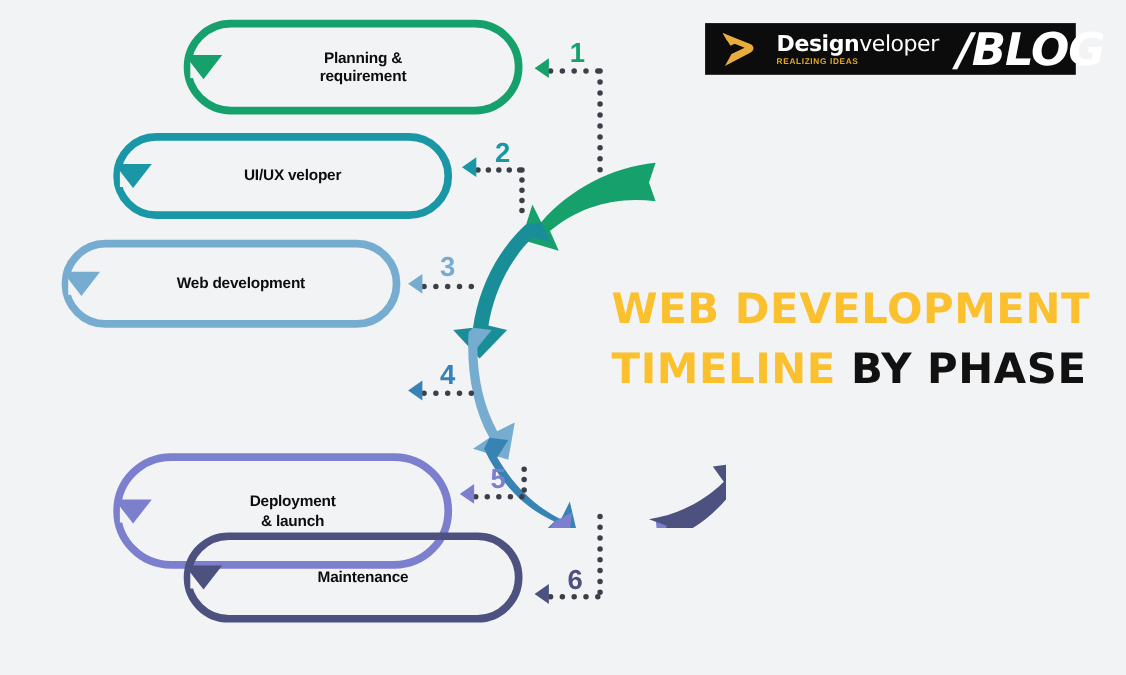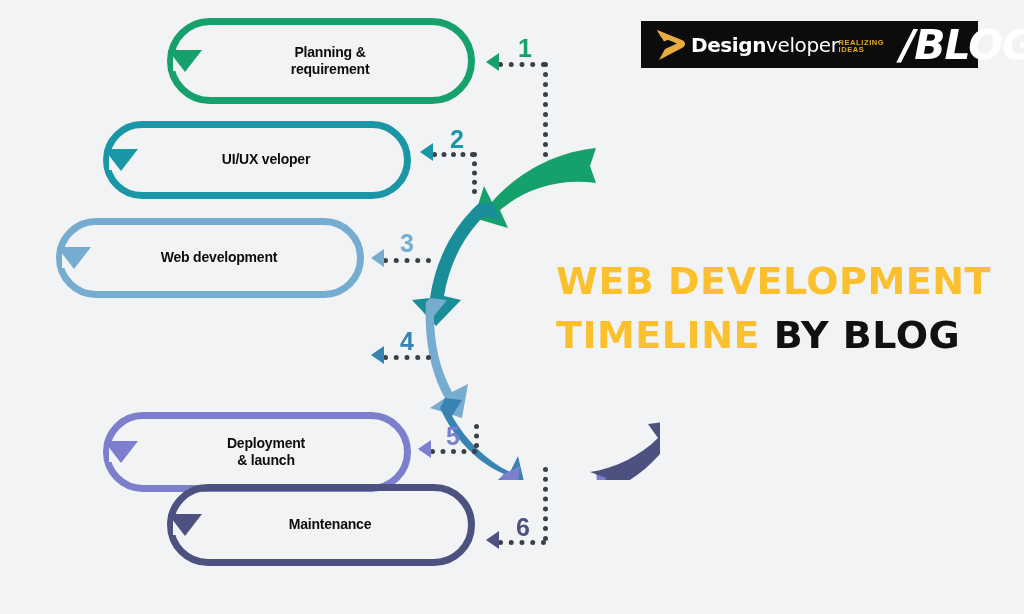--- a/index.html
+++ b/index.html
@@ -115,26 +115,25 @@
     width: 337px;
     height: 47px;
     background: #0c0c0c;
     display: flex;
     align-items: center;
     padding-left: 10px;
     box-sizing: border-box;
   }
   #logo-mark { width: 40px; height: 34px; flex: none; }
   #logo-word {
-    margin-left: 0;
+    margin-left: 15px;
     display: flex;
-    flex-direction: row;
+    flex-direction: column;
     justify-content: center;
     line-height: 1;
-    align-items: center;
   }
   #logo-name {
     font-family: "DejaVu Sans", sans-serif;
     font-size: 20px;
     color: #ffffff;
     letter-spacing: -0.4px;
   }
   #logo-name b { font-weight: bold; }
   #logo-name span { font-weight: normal; }
   #logo-tag {
@@ -190,21 +189,21 @@
     <div class="pill-label">UI/UX veloper</div>
   </div>
 
   <div class="pill" style="left:56px; top:218px; width:308px; height:80px; border-width:7px; border-color:#76acd0;">
     <div class="pill-notch"></div>
     <div class="pill-head" style="border-top-color:#76acd0;"></div>
     <div class="pill-label">Web development</div>
   </div>
 
 
-  <div class="pill" style="left:103px; top:412px; width:308px; height:80px; border-width:7px; border-color:#7b7fcd;justify-content:center;">
+  <div class="pill" style="left:103px; top:412px; width:308px; height:105px; border-width:7px; border-color:#7b7fcd;justify-content:center;">
     <div class="pill-notch"></div>
     <div class="pill-head" style="border-top-color:#7b7fcd;"></div>
     <div class="pill-label">Deployment
 &amp; launch</div>
   </div>
 
   <div class="pill" style="left:167px; top:484px; width:308px; height:82px; border-width:7px; border-color:#4c5180;">
     <div class="pill-notch"></div>
     <div class="pill-head" style="border-top-color:#4c5180;"></div>
     <div class="pill-label">Maintenance</div>
@@ -237,21 +236,21 @@
   <div class="dot-h" style="left:498px; top:540px; width:48px;"></div>
   <div class="tri-left" style="left:486px; top:531px; border-right-color:#4c5180;"></div>
   <div class="step-num" style="left:516px; top:515px; color:#4c5180;">6</div>
 
   <div id="title-block">
     <div class="title-line">
       <span class="t-accent">WEB DEVELOPMENT</span>
     </div>
     <div class="title-line">
       <span class="t-accent">TIMELINE</span>
-      <span class="t-dark">BY BLOG</span>
+      <span class="t-dark">BY PHASE</span>
     </div>
   </div>
 
   <div id="logo">
     <svg id="logo-mark" viewBox="0 0 40 34">
       <path fill="#e8ad3c" d="M6 2 L31 12 C35 13.5 35 18 31 20 L8 32 L14 21 L26 15.5 L10 9 Z"></path>
       <path fill="#e8ad3c" d="M6 2 L22 9.5 L13 13.5 Z"></path>
     </svg>
     <div id="logo-word">
       <div id="logo-name"><b>Design</b><span>veloper</span></div>

